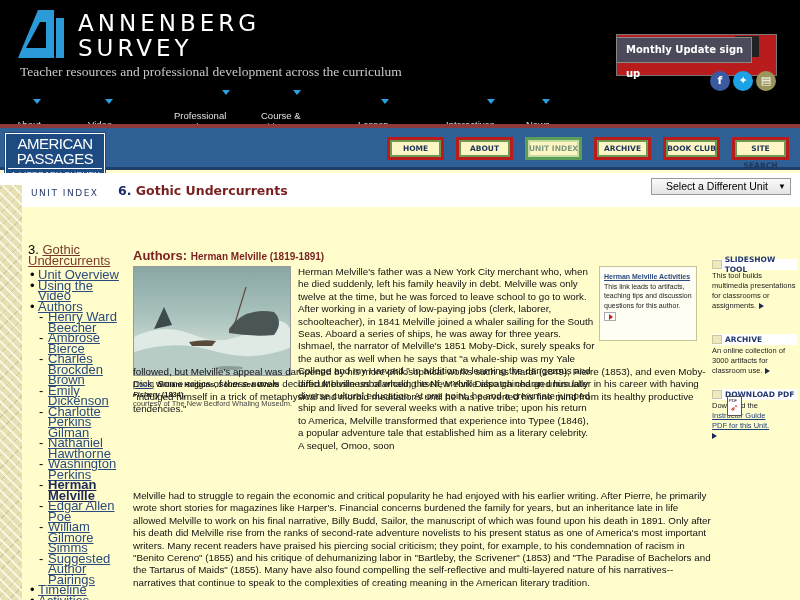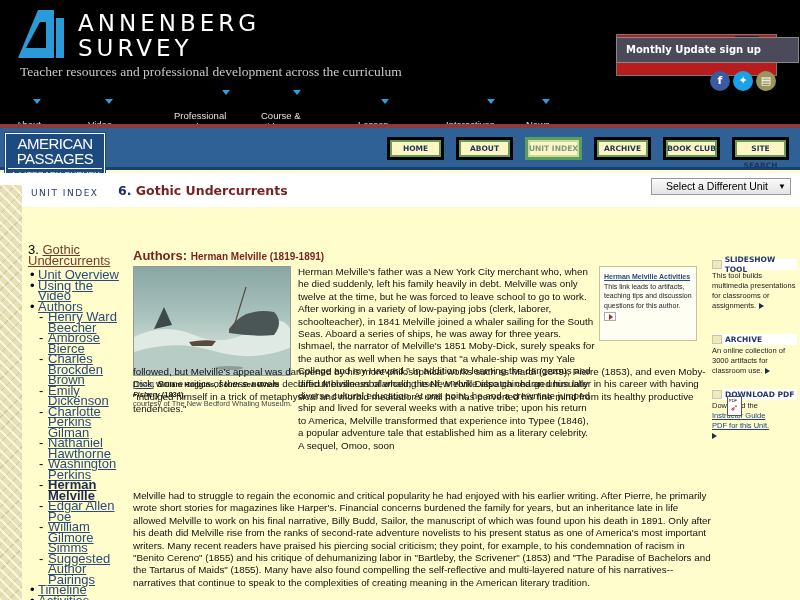--- a/index.html
+++ b/index.html
@@ -14,32 +14,32 @@
   #main-nav { position: absolute; left: 16px; top: 90px; height: 30px; }
   .nav-item { position: absolute; color: #e0e0e0; font-size: 9.5px; line-height: 11px; display: flex; align-items: flex-end; gap: 12px; cursor: pointer; flex-direction: column; }
   .nav-item .tri { width: 0; height: 0; border-left: 4px solid transparent; border-right: 4px solid transparent; border-top: 5px solid #2aa0e0; margin-bottom: 3px; }
   .nav-item .lbl { white-space: pre-line; text-align: left; }
 
   #search-box { position: absolute; left: 616px; top: 8px; width: 161px; height: 42px; border: 1px solid #777; background: #b91c1c; margin-top: 26px; }
   #search-input { position: absolute; left: 0; top: 0; width: 130px; height: 23px; background: transparent; border: none; color: #ddd; font-family: "DejaVu Sans", sans-serif; font-size: 9.5px; padding-left: 8px; outline: none; }
   #search-input::placeholder { color: #ddd; }
   #search-icon { position: absolute; left: 116px; top: 5px; width: 14px; height: 14px; }
   #go-button { position: absolute; right: 17px; top: 1px; width: 24px; height: 21px; background: #222; color: #ddd; font-family: "DejaVu Sans", sans-serif; font-size: 10px; line-height: 21px; text-align: left; cursor: pointer; }
-  #signup-button { position: absolute; left: 616px; top: 37px; width: 183px; height: 26px; border: 1px solid #888; background: #4a4a5a; color: #fff; font-family: "DejaVu Sans", sans-serif; font-size: 10px; font-weight: bold; line-height: 24px; padding-left: 9px; cursor: pointer; }
+  #signup-button { position: absolute; left: 616px; top: 37px; width: 136px; height: 26px; border: 1px solid #888; background: #4a4a5a; color: #fff; font-family: "DejaVu Sans", sans-serif; font-size: 10px; font-weight: bold; line-height: 24px; padding-left: 9px; cursor: pointer; }
   .social { position: absolute; top: 71px; width: 20px; height: 20px; border-radius: 50%; color: #fff; font-size: 11px; font-weight: bold; text-align: center; line-height: 20px; cursor: pointer; font-family: "DejaVu Sans", sans-serif; }
 
   
   #red-line { position: absolute; left: 0; top: 124px; width: 800px; height: 4px; background: #8f3a3a; }
   #blue-band { position: absolute; left: 0; top: 128px; width: 800px; height: 42px; background: #2f6096; border-bottom: 3px solid #1d3f6b; }
   #ap-logo { position: absolute; left: 5px; top: 133px; width: 100px; height: 52px; background: #1d4a80; border: 1px solid #fff; outline: 1px solid #1d4a80; color: #fff; text-align: center; }
   #ap-logo .l1 { font-size: 15px; line-height: 15px; margin-top: 2px; letter-spacing: -0.5px; }
   #ap-logo .l2 { font-size: 15px; line-height: 15px; letter-spacing: -0.5px; }
   #ap-logo .l3 { font-size: 8px; font-style: italic; line-height: 11px; border-top: 1px solid #fff; margin: 2px 2px 0 2px; letter-spacing: 0.5px; }
 
-  .ap-btn { position: absolute; top: 137px; width: 57px; height: 23px; background: #fdf6c4; border: 3px solid #000000; box-shadow: inset 0 0 0 2px #6e9950; color: #1d3558; font-family: "DejaVu Sans", sans-serif; font-size: 7.5px; font-weight: bold; text-align: center; line-height: 17px; cursor: pointer; }
+  .ap-btn { position: absolute; top: 137px; width: 57px; height: 23px; background: #fdf6c4; border: 3px solid #b91c1c; box-shadow: inset 0 0 0 2px #6e9950; color: #1d3558; font-family: "DejaVu Sans", sans-serif; font-size: 7.5px; font-weight: bold; text-align: center; line-height: 17px; cursor: pointer; }
   .ap-btn.active { border-color: #5b9e5a; box-shadow: inset 0 0 0 2px #c6dca0; color: #7e9a7e; }
 
   
   #subheader { position: absolute; left: 0; top: 173px; width: 800px; height: 34px; background: #fff; }
   #unit-index-label { position: absolute; left: 31px; top: 188px; color: #2a3a6a; font-family: "DejaVu Sans", sans-serif; font-size: 9px; letter-spacing: 1.5px; }
   #unit-title { position: absolute; left: 118px; top: 183px; font-family: "DejaVu Sans", sans-serif; font-size: 12.5px; font-weight: bold; color: #7a1f1f; }
   #unit-title .num { color: #1d2a6a; }
   #unit-select { position: absolute; left: 651px; top: 178px; width: 140px; height: 17px; border: 1px solid #999; background: linear-gradient(#fafafa, #e4e4e4); font-size: 10.5px; line-height: 15px; padding-left: 14px; color: #000; cursor: pointer; }
   #unit-select .arrow { position: absolute; right: 4px; top: 0; font-size: 8px; }
 

